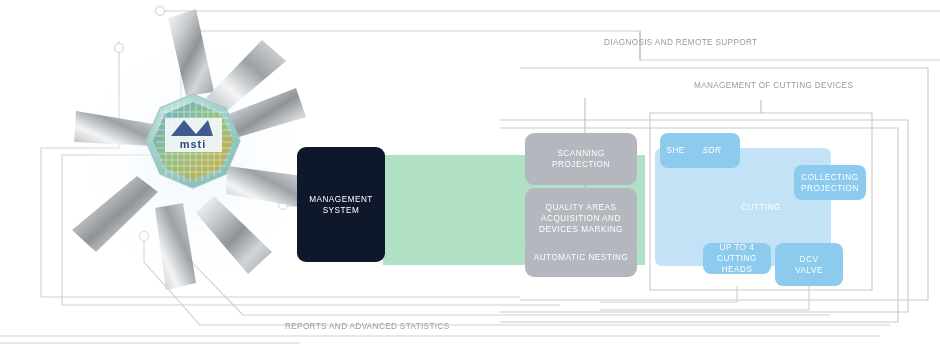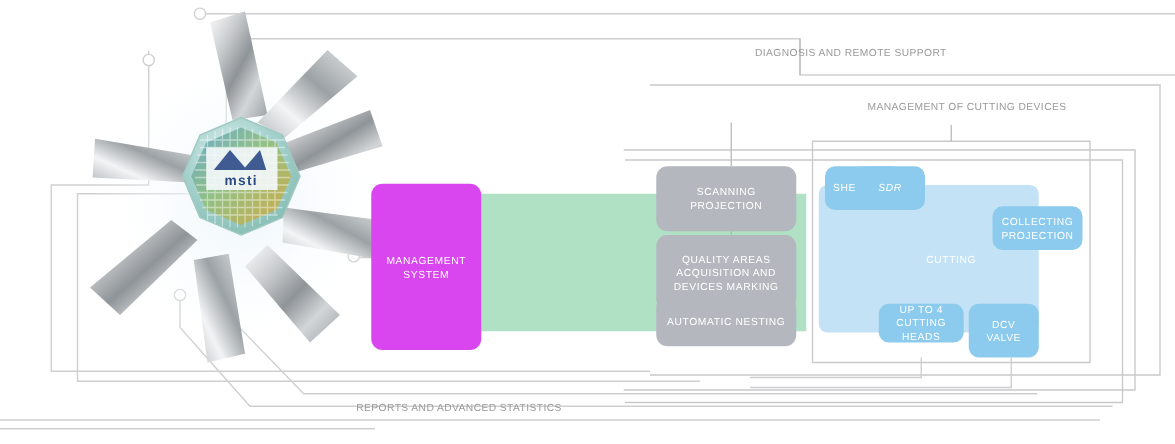--- a/index.html
+++ b/index.html
@@ -15,36 +15,36 @@
     font-size:8.2px;letter-spacing:.35px;fill:#9a9a9c;
     font-family:"Liberation Sans","DejaVu Sans",sans-serif;
   }
 
   .blk{position:absolute;border-radius:9px;display:flex;align-items:center;
        justify-content:center;text-align:center;color:#ffffff;
        font-size:8.2px;line-height:11px;letter-spacing:.5px;
        box-sizing:border-box;padding:2px 4px;}
   .blk span{display:block;}
 
-  #b-mgmt     {left:297px;top:147px;width:88px; height:133px;background:#d946ef;z-index:6;}
+  #b-mgmt     {left:297px;top:147px;width:88px; height:115px;background:#0f172a;z-index:6;}
   #b-cad      {left:383px;top:155px;width:132px;height:110px;background:#7fcfa2;opacity:.88;z-index:5;}
   #b-cadwide  {left:383px;top:155px;width:262px;height:110px;background:#7fcfa2;opacity:.62;z-index:4;border-radius:0 0 0 0;}
 
   .gray{background:#b4b7be;z-index:7;left:525px;width:112px;}
   #g-scan {top:133px;height:52px;}
   #g-qual {top:188px;height:60px;}
   #g-nest {top:237px;height:40px;}
 
   #b-cutting  {left:655px;top:148px;width:176px;height:118px;background:#c3e2f5;z-index:5;border-radius:7px;padding-left:40px;}
   .bluebox{background:#8ccbee;z-index:6;border-radius:8px;}
   #b-sherlock {left:660px;top:133px;width:62px;height:35px;}
   #b-sdr      {left:684px;top:133px;width:56px;height:35px;font-style:italic;}
   #b-collect  {left:794px;top:133px;width:72px;height:35px;margin-top:32px;}
   #b-heads    {left:703px;top:243px;width:68px;height:31px;}
-  #b-dcv      {left:775px;top:243px;width:56px;height:43px;}
+  #b-dcv      {left:775px;top:243px;width:68px;height:43px;}
 
   .frame{fill:none;stroke:#c9c9cb;stroke-width:1.1;}
   .wire {fill:none;stroke:#cfcfd1;stroke-width:1.1;}
   .wire-d{fill:none;stroke:#bdbdbf;stroke-width:1.1;}
   .node {fill:#ffffff;stroke:#cfcfd1;stroke-width:1.1;}
 </style>
 </head>
 <body>
 
 <div id="stage">

